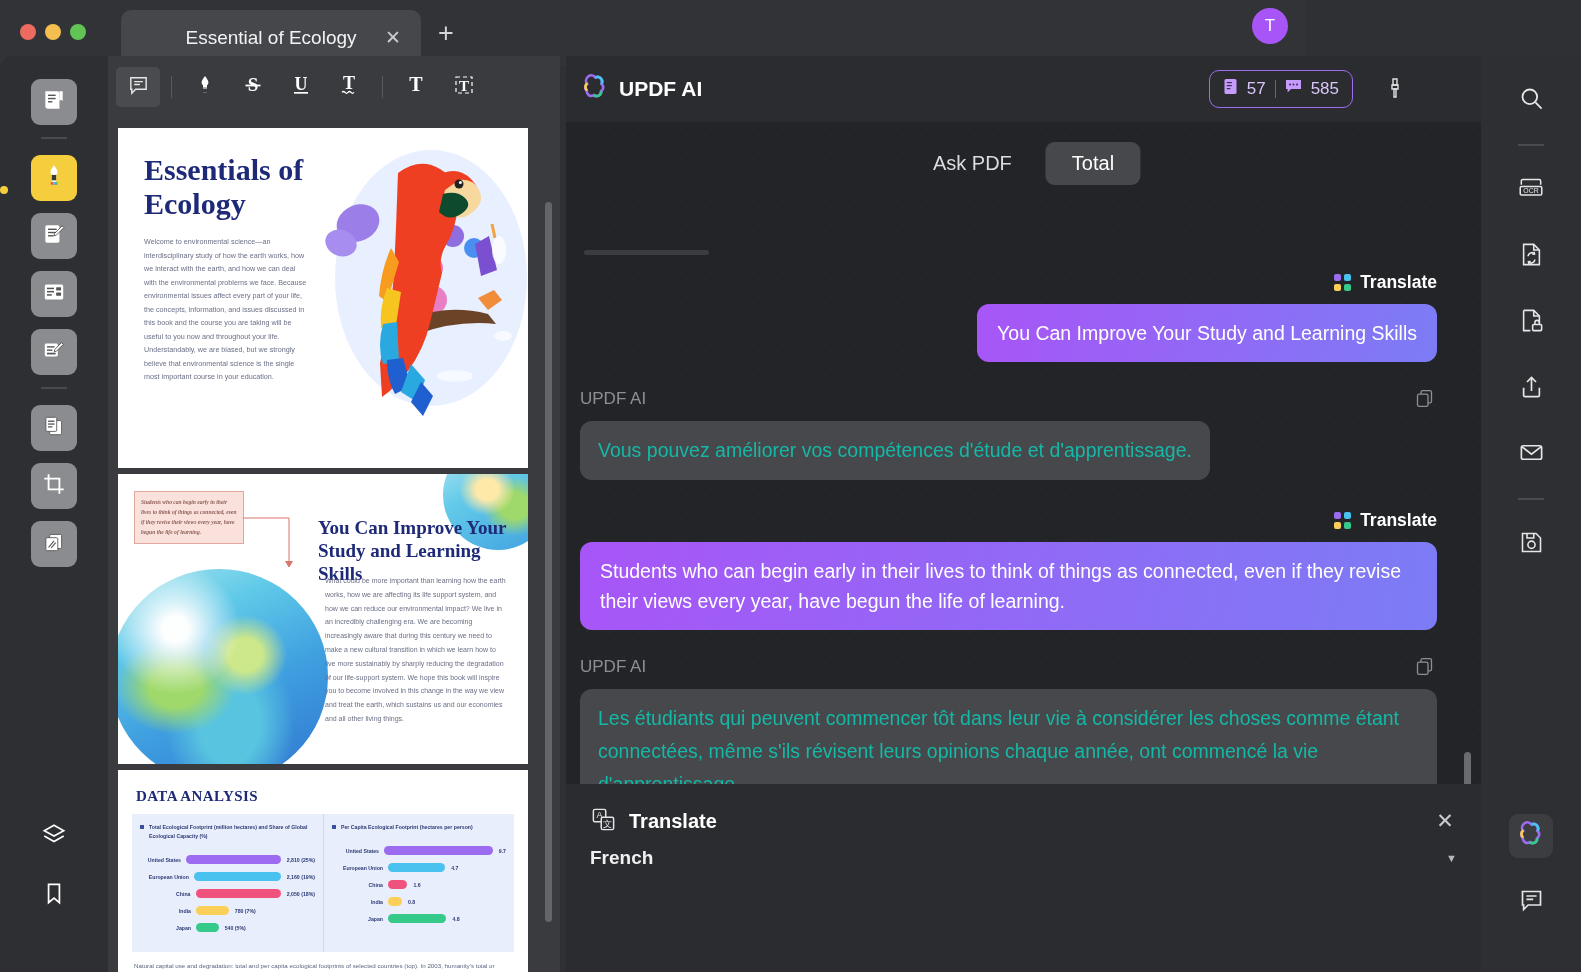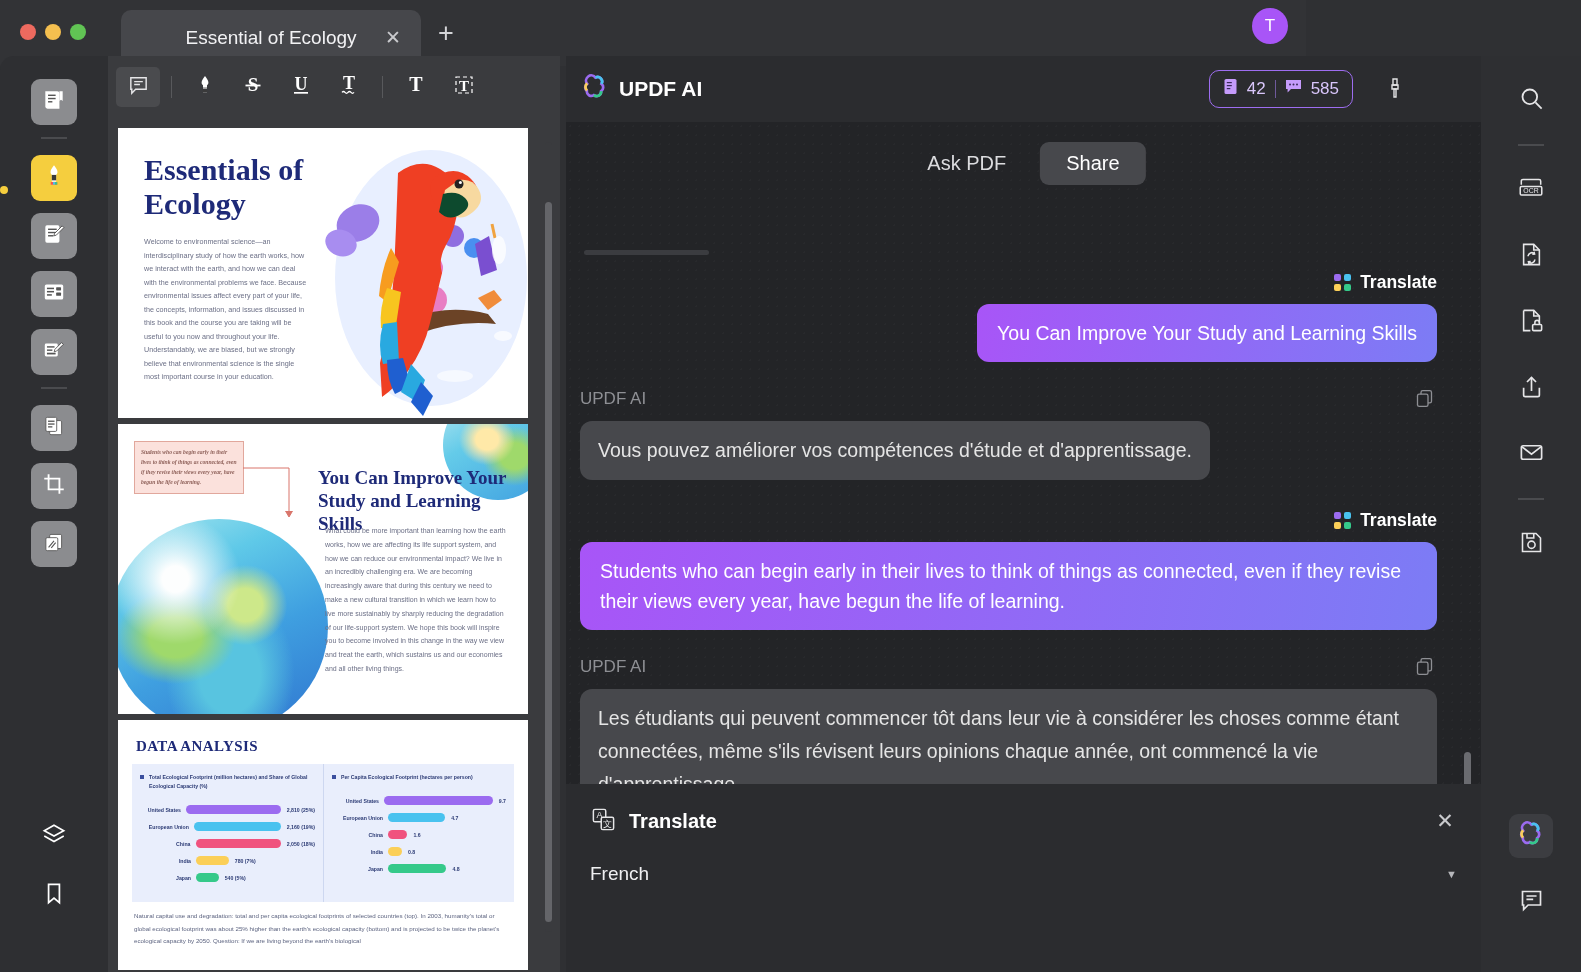--- a/index.html
+++ b/index.html
@@ -82,21 +82,21 @@
     color: #e6e6e8; cursor: pointer; border-radius: 5px;
   }
   .tb-btn.sel { background: #4a4b4e; }
   .tb-div { width: 1px; height: 22px; background: #58595c; margin: 0 7px; }
 
   .pages { position: absolute; top: 72px; left: 10px; width: 412px; }
   .page {
     width: 410px; background: #fff; margin-bottom: 6px;
     position: relative; overflow: hidden;
   }
-  .page1 { height: 290px; }
+  .page1 { height: 340px; }
   .page2 { height: 290px; }
   .page3 { height: 250px; }
 
   
   .p1-title {
     position: absolute; left: 26px; top: 25px; width: 200px;
     font-family: "Liberation Serif", serif; font-weight: bold;
     font-size: 30px; line-height: 34px; color: #1e2a78;
   }
   .p1-body {
@@ -237,21 +237,21 @@
     color: #fff; font-size: 19.5px; line-height: 30px;
     padding: 14px 20px; width: fit-content;
   }
   .ai-name-row {
     display: flex; align-items: center; justify-content: space-between;
     margin: 26px 0 12px 0; padding-right: 2px;
   }
   .ai-name { color: #8e8f94; font-size: 17px; }
   .copy-ic { width: 21px; height: 21px; color: #8e8f94; cursor: pointer; }
   .bubble-ai {
-    background: #47484c; color: #e5e5e5; border-radius: 12px;
+    background: #47484c; color: #14b8a6; border-radius: 12px;
     font-size: 19.5px; line-height: 33px; padding: 13px 18px;
     max-width: 860px; width: fit-content;
   }
 
   .chat-scroll {
     position: absolute; right: 10px; top: 140px; width: 7px; height: 590px;
     background: transparent;
   }
   .chat-scroll-thumb {
     position: absolute; left: 0; top: 490px; width: 7px; height: 62px;
@@ -263,22 +263,22 @@
     position: absolute; bottom: 0; left: 0; width: 915px; height: 188px;
     background: #2b2c2f; padding: 22px 24px 0 24px;
   }
   .comp-top { display: flex; align-items: center; }
   .comp-title { color: #fff; font-size: 20px; font-weight: bold; margin-left: 12px; }
   .comp-x {
     margin-left: auto; color: #c9cacd; font-size: 21px; cursor: pointer;
     width: 24px; height: 24px; line-height: 22px; text-align: center;
   }
   .lang-row {
-    display: flex; align-items: center; margin-top: 26px;
-    color: #f0f0f2; font-size: 19px; cursor: pointer;
+    display: flex; align-items: center; margin-top: 10px;
+    color: #f0f0f2; font-size: 19px; cursor: pointer; font-weight: bold;
   }
   .caret { margin-left: auto; color: #b6b7bb; font-size: 11px; }
   .ask-box {
     margin-top: 16px; height: 50px; border-radius: 9px;
     border: 1.5px solid #9d6df0; background: #3a3b3f;
     display: flex; align-items: center; padding: 0 14px;
   }
   .ask-input {
     flex: 1; background: transparent; border: none; outline: none;
     color: #e8e8ea; font-size: 19.5px; font-family: "Liberation Sans", sans-serif;
@@ -639,21 +639,21 @@
 
       <div class="ai-badge">
         <span>
           <svg width="15" height="17" viewBox="0 0 14 17">
               <rect x="1" y="1" width="12" height="15" rx="1.6" fill="#c59bfb"></rect>
               <rect x="3.3" y="4" width="5" height="1.2" fill="#3a2a5a"></rect>
               <rect x="3.3" y="7" width="5" height="1.2" fill="#3a2a5a"></rect>
               <rect x="3.3" y="10" width="3.5" height="1.2" fill="#3a2a5a"></rect>
             </svg>
         </span>
-        <span>42</span>
+        <span>57</span>
         <span class="bsep"></span>
         <span>
           <svg width="17" height="15" viewBox="0 0 17 15">
               <path d="M1 1h15v9H6l-3.4 3.6V10H1V1z" fill="#c59bfb"></path>
               <circle cx="5" cy="5.5" r="1" fill="#3a2a5a"></circle>
               <circle cx="8.5" cy="5.5" r="1" fill="#3a2a5a"></circle>
               <circle cx="12" cy="5.5" r="1" fill="#3a2a5a"></circle>
             </svg>
         </span>
         <span>585</span>
@@ -665,21 +665,21 @@
             <path d="M9 9h6v4H9z"></path>
             <path d="M11 13h2v8h-2z"></path>
         </svg>
       </div>
     </div>
 
     <div class="ai-body">
 
       <div class="tabs">
         <div class="tab-pill">Ask PDF</div>
-        <div class="tab-pill active">Share</div>
+        <div class="tab-pill active">Total</div>
       </div>
 
       <div class="minibar"></div>
 
       <div class="chat">
 
         <div>
           <div class="msg-head">
             <span class="mini-grid">
               <i class="mg" style="background:#9b6bf0"></i>

